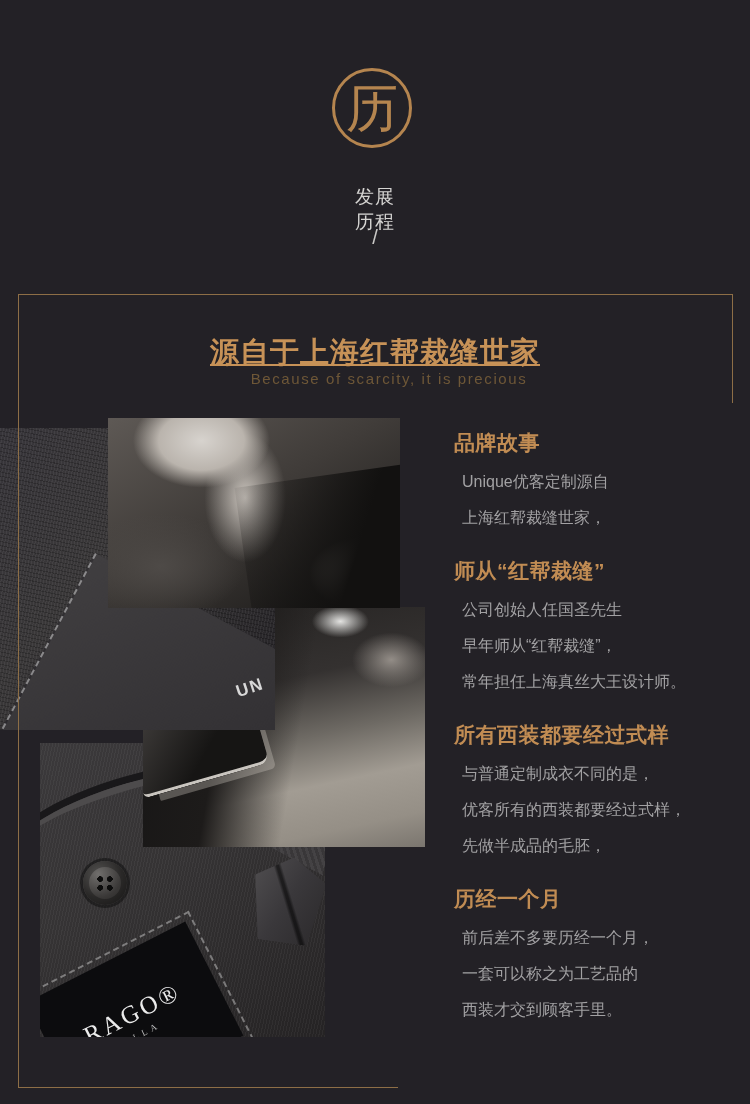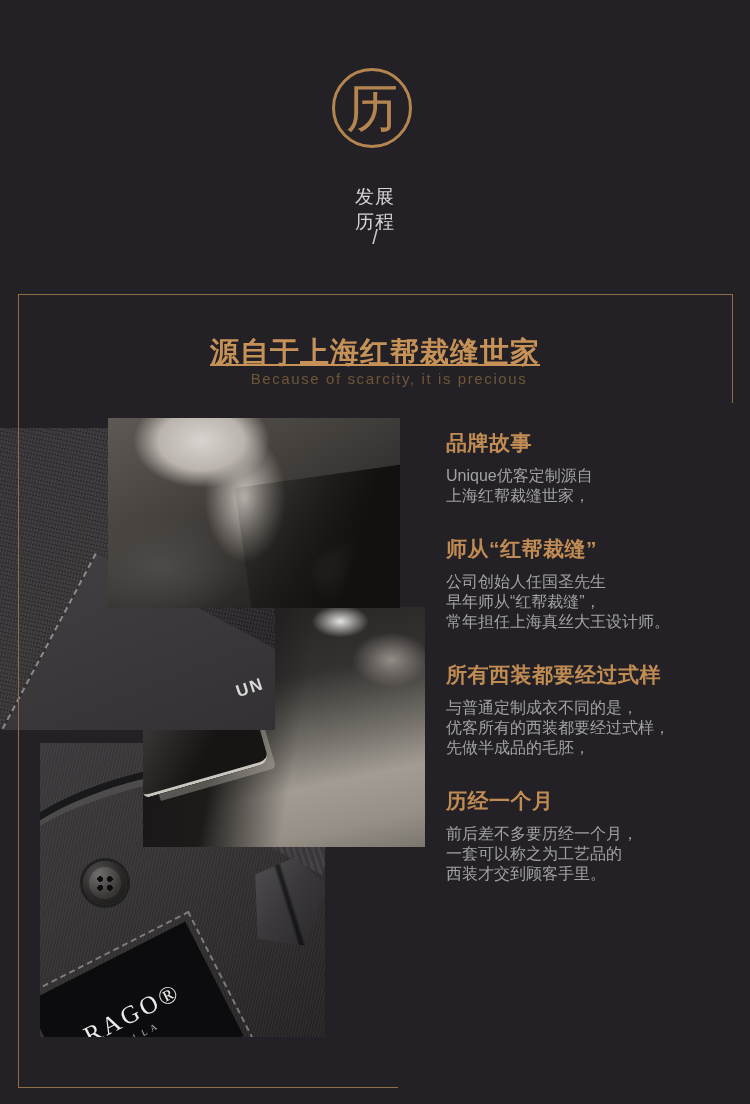--- a/index.html
+++ b/index.html
@@ -93,23 +93,23 @@
   .brand-label{position:absolute;left:6px;top:212px;width:178px;height:128px;transform:rotate(-27deg);
     background:#0c0c0e;outline:2px dashed rgba(235,235,235,0.4);outline-offset:6px;
     display:flex;flex-direction:column;align-items:center;justify-content:center;gap:3px;
     font-family:"Liberation Serif","DejaVu Serif",serif;}
   .label-main{color:#ececec;font-size:25px;letter-spacing:3px;}
   .label-sub{color:#b9b9b9;font-size:9px;letter-spacing:4px;}
 
   
   .story-col{position:absolute;left:446px;top:430px;width:300px;z-index:5;}
   .block{margin:0 0 30px 0;}
-  .block h3{margin:0 0 10px 0;color:var(--heading-gold,#c18c53);
+  .block h3{margin:0 0 10px 8px;color:var(--heading-gold,#c18c53);
     font-size:21px;line-height:26px;font-weight:700;letter-spacing:0.5px;white-space:nowrap;}
-  .block p{margin:0;color:var(--body-gray,#a2a1a3);
+  .block p{margin:16px;color:var(--body-gray,#a2a1a3);
     font-size:16px;line-height:20px;white-space:nowrap;}
 </style>
 </head>
 <body>
 
 <div class="page" style="--background: #232126; --gold: #b5854f; --frame-line: #8d6e46; --title-gold: #c79257; --subtitle-brown: #6e5737; --heading-gold: #c18c53; --body-gray: #a2a1a3; --tagline-gray: #d5d4d2;">
 
   <div class="emblem">
     <span>历</span>
   </div>

